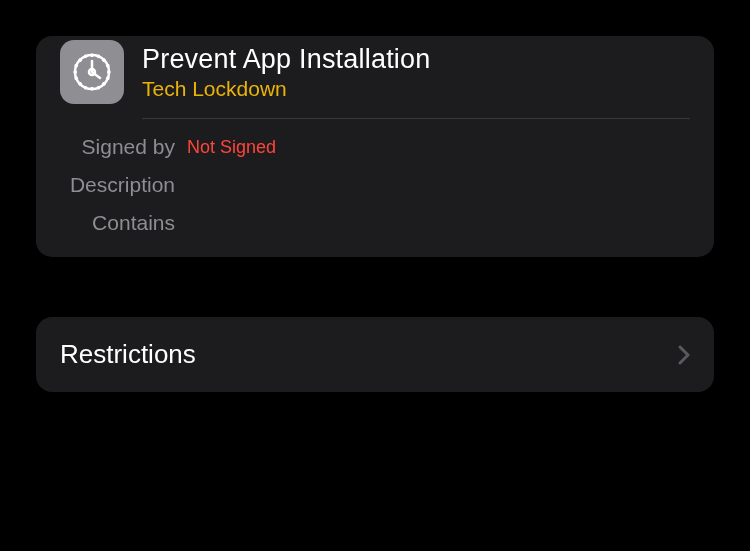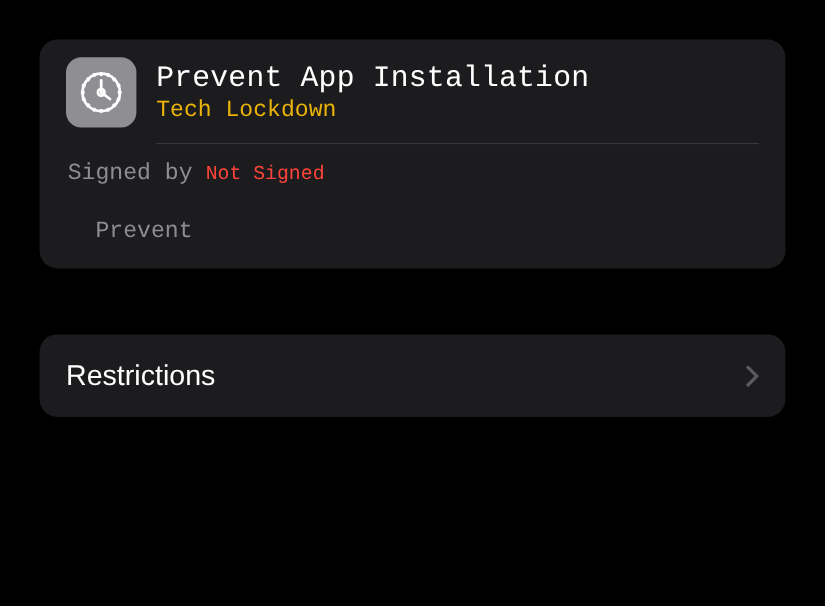--- a/index.html
+++ b/index.html
@@ -15,22 +15,21 @@
       padding: 36px;
       color: #ffffff;
       -webkit-font-smoothing: antialiased;
     }
     .card {
       background: #1c1c1e;
       border-radius: 16px;
       overflow: hidden;
     }
     .profile-card {
-      padding: 16px 24px 22px 24px;
-      font-family: Liberation Mono, monospace;
+      padding: 4px 24px 22px 24px;
     }
     .header-row {
       display: flex;
       align-items: center;
       gap: 18px;
     }
     .icon-box {
       width: 64px;
       height: 64px;
       background: #8e8e93;
@@ -142,23 +141,24 @@
       <div class="profile-subtitle">Tech Lockdown</div>
     </div>
   </div>
   <div class="divider"></div>
   <div class="info-rows">
     <div class="info-row">
       <div class="info-label">Signed by</div>
       <div class="info-value warning">Not Signed</div>
     </div>
     <div class="info-row">
+      <div class="info-label">Description</div>
     </div>
     <div class="info-row">
-      <div class="info-label">Prevent</div>
+      <div class="info-label">Contains</div>
     </div>
   </div>
 </div>
 
 <div class="card nav-card">
   <div class="nav-title">Restrictions</div>
   <div class="chevron">
     <svg width="12" height="20" viewBox="0 0 12 20" fill="none">
       <path d="M2 2 L10 10 L2 18" stroke="currentColor" stroke-width="3" stroke-linecap="round" stroke-linejoin="round"></path>
     </svg>

